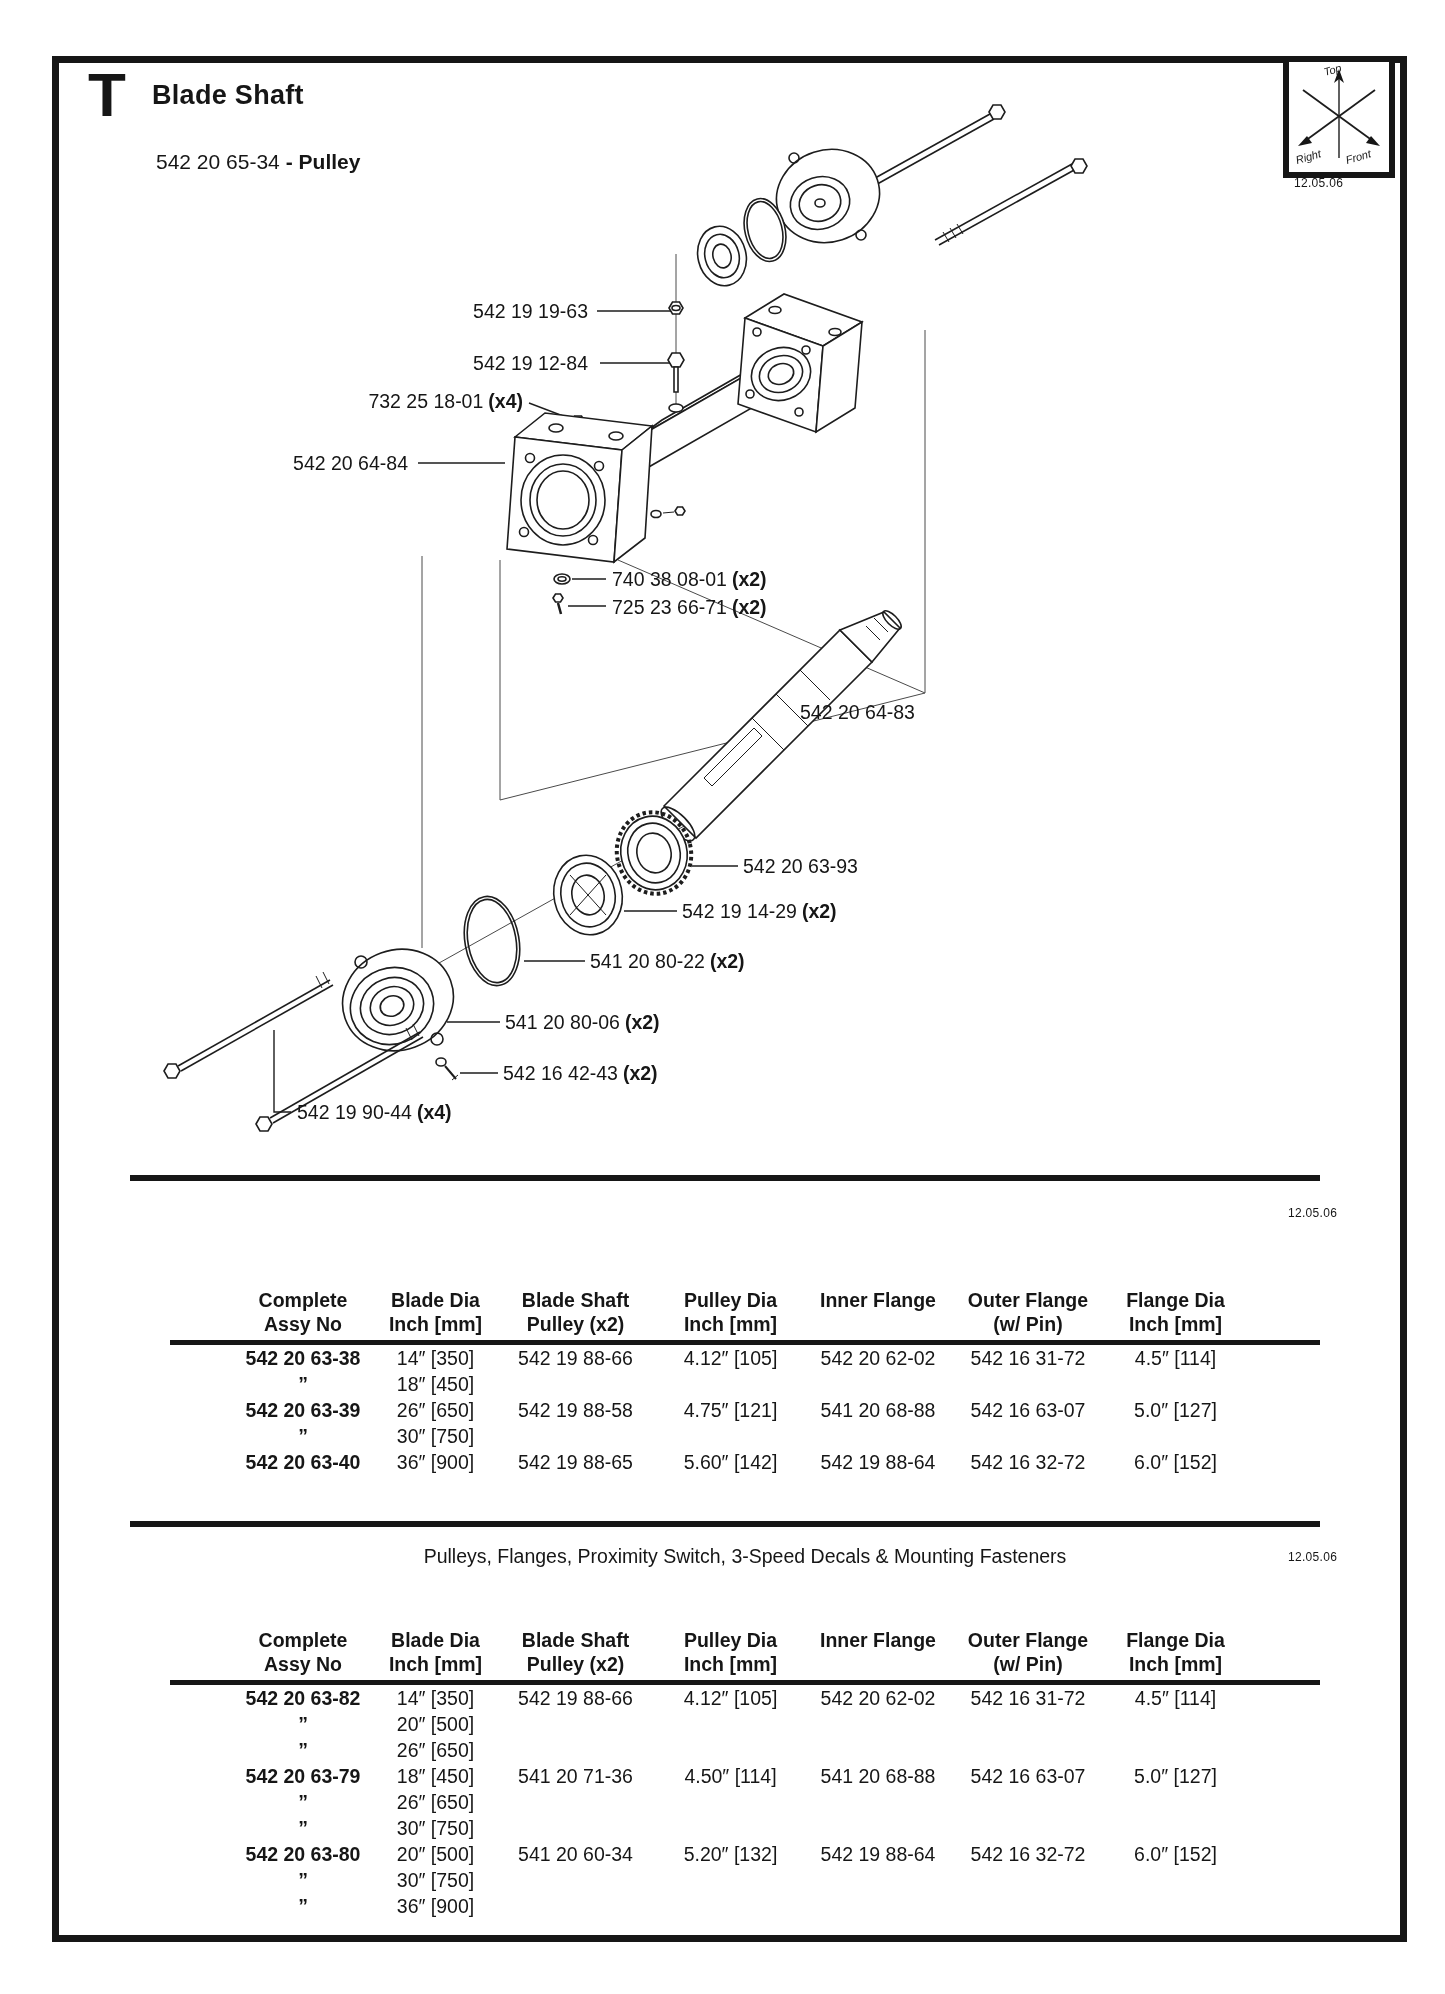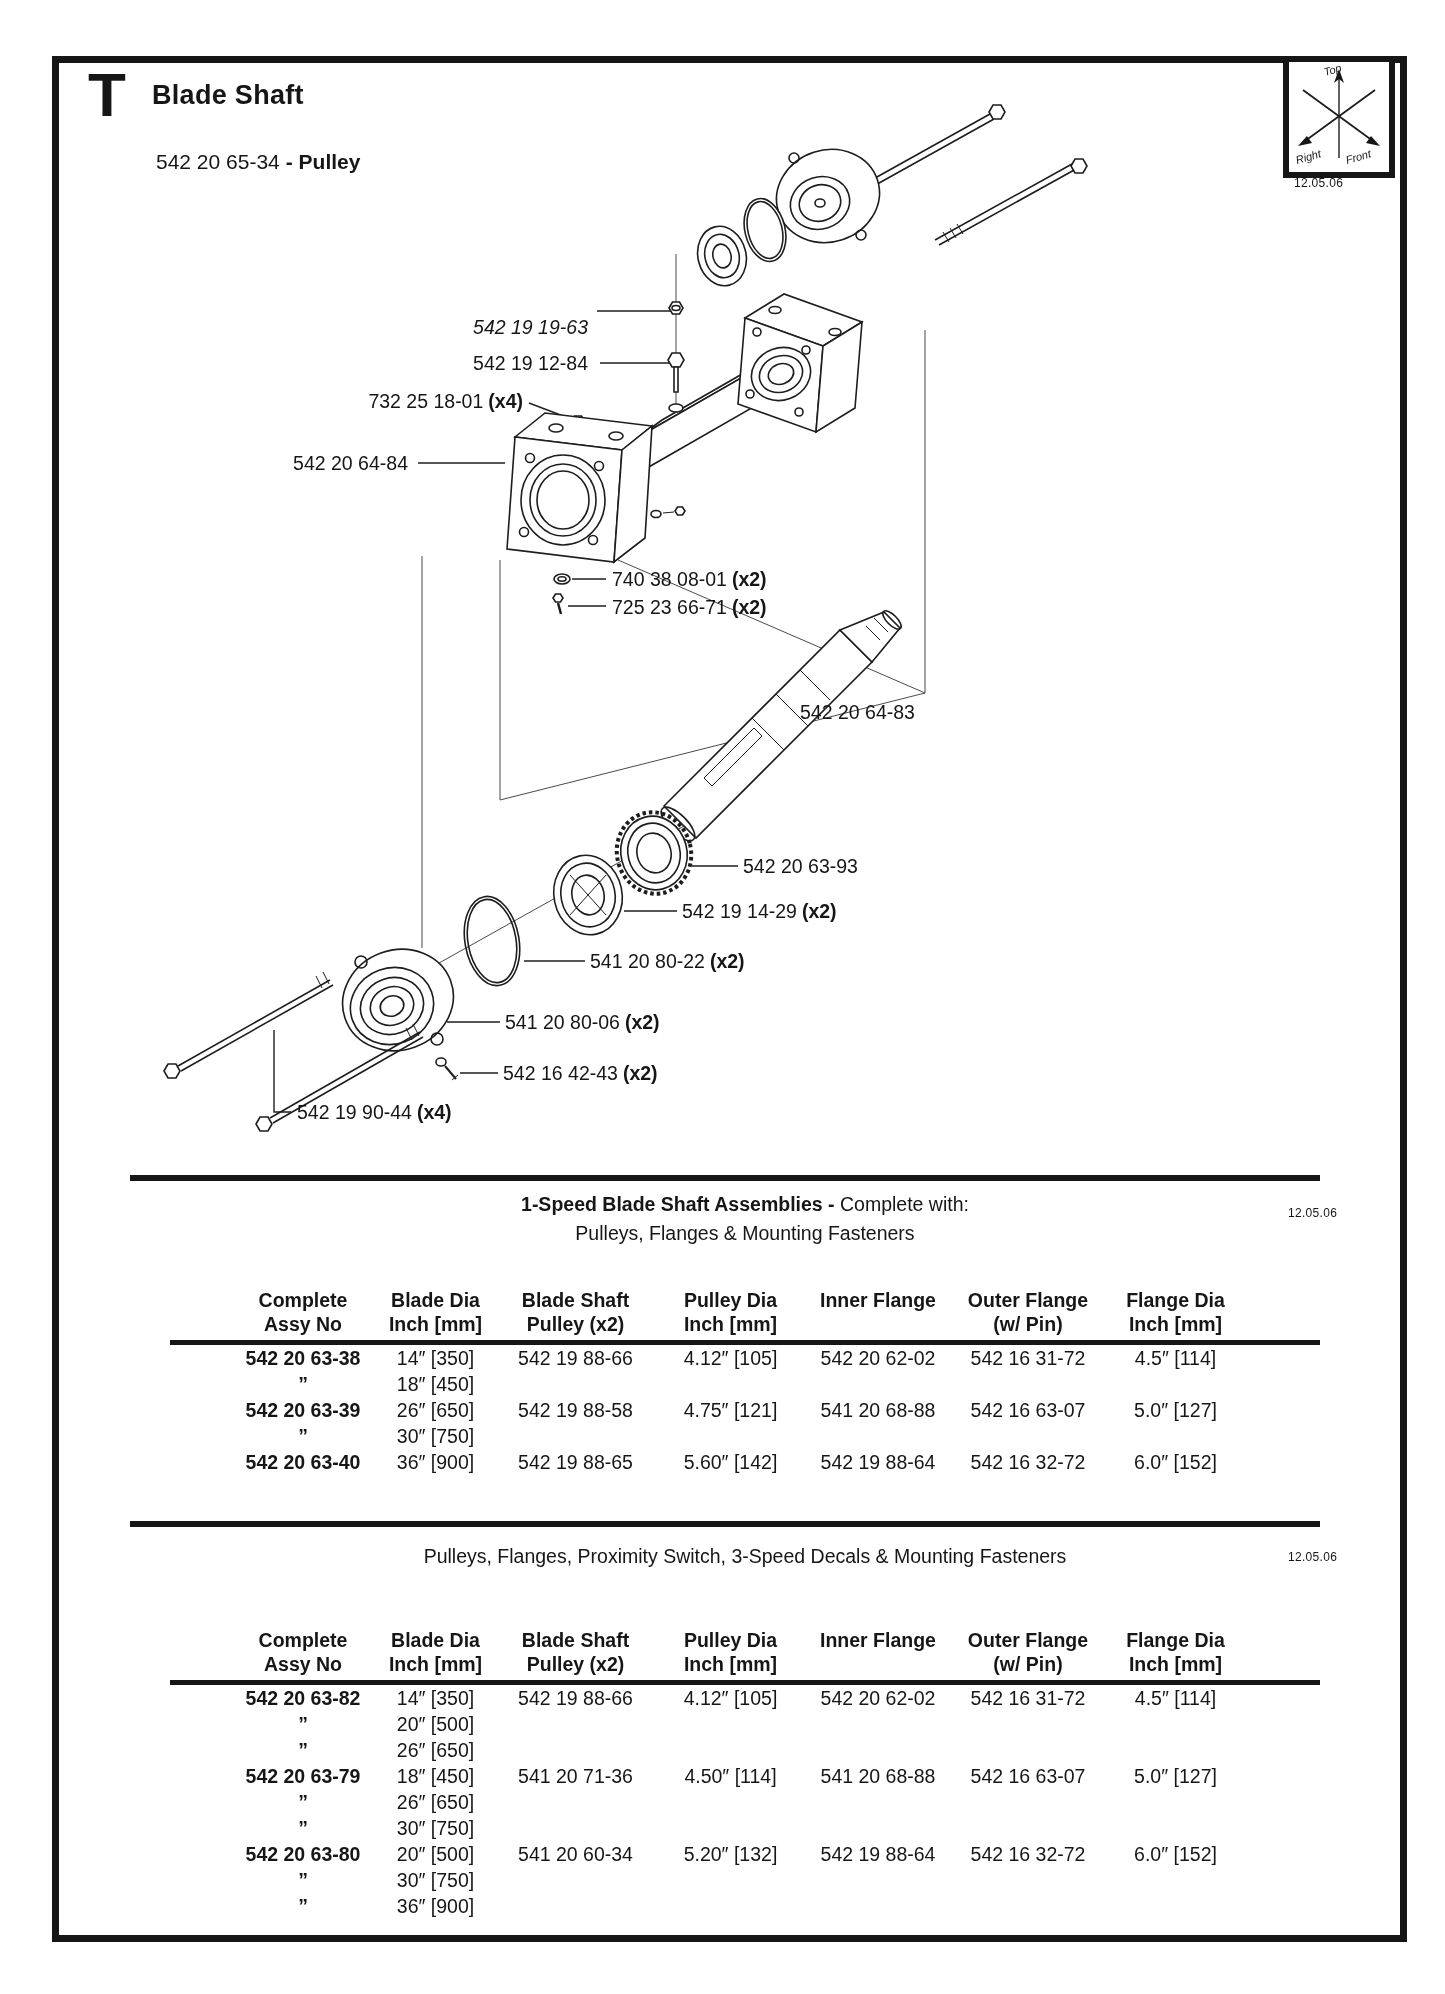--- a/index.html
+++ b/index.html
@@ -15,21 +15,21 @@
   .date-top{left:1294px;top:176px;}
   .date-t1{left:1288px;top:1206px;}
   .date-t2{left:1288px;top:1550px;}
   .diagram{position:absolute;left:0;top:0;}
   .p{stroke:#1d1d1d;stroke-width:1.6;fill:none;}
   .pw{stroke:#1d1d1d;stroke-width:1.6;fill:#ffffff;}
   .thin{stroke:#4a4a4a;stroke-width:1;fill:none;}
   .ld{stroke:#1d1d1d;stroke-width:1.4;fill:none;}
   .plabel{position:absolute;font-size:19.5px;white-space:nowrap;}
   .plabel .q{margin-left:5px;font-weight:bold;}
-  .L1{right:852px;top:316px;font-style:italic;}  .L2{right:852px;top:352px;}
+  .L1{right:852px;top:300px;}  .L2{right:852px;top:352px;}
   .L3{right:922px;top:390px;}  .L4{right:1032px;top:452px;}
   .L5{left:612px;top:568px;}   .L6{left:612px;top:596px;}
   .L7{left:800px;top:701px;}   .L8{left:743px;top:855px;}
   .L9{left:682px;top:900px;}   .L10{left:590px;top:950px;}
   .L11{left:505px;top:1011px;} .L12{left:503px;top:1062px;}
   .L13{left:297px;top:1101px;}
   .rule{position:absolute;left:130px;width:1190px;height:6px;background:#161616;}
   .rule1{top:1175px;} .rule2{top:1521px;}
   .tblock{position:absolute;left:170px;width:1150px;text-align:center;font-size:19.5px;}
   .tblock .sub{margin-top:6px;}
@@ -271,24 +271,20 @@
   <div class="plabel L6"><span>725 23 66-71</span><b class="q">(x2)</b></div>
   <div class="plabel L7"><span>542 20 64-83</span><b class="q"></b></div>
   <div class="plabel L8"><span>542 20 63-93</span><b class="q"></b></div>
   <div class="plabel L9"><span>542 19 14-29</span><b class="q">(x2)</b></div>
   <div class="plabel L10"><span>541 20 80-22</span><b class="q">(x2)</b></div>
   <div class="plabel L11"><span>541 20 80-06</span><b class="q">(x2)</b></div>
   <div class="plabel L12"><span>542 16 42-43</span><b class="q">(x2)</b></div>
   <div class="plabel L13"><span>542 19 90-44</span><b class="q">(x4)</b></div>
 
   <div class="rule rule1"></div>
-  <div class="tblock tb1">
-    <div><b>1-Speed Blade Shaft Assemblies -</b> <span>Complete with:</span></div>
-    <div class="sub">Pulleys, Flanges &amp; Mounting Fasteners</div>
-  </div>
 
   <div class="tbl tbl1">
     <div class="hrow">
       <div></div>
       <div class="hcell">
           <div>Complete</div>
           <div>Assy No</div>
         </div>
       <div class="hcell">
           <div>Blade Dia</div>

